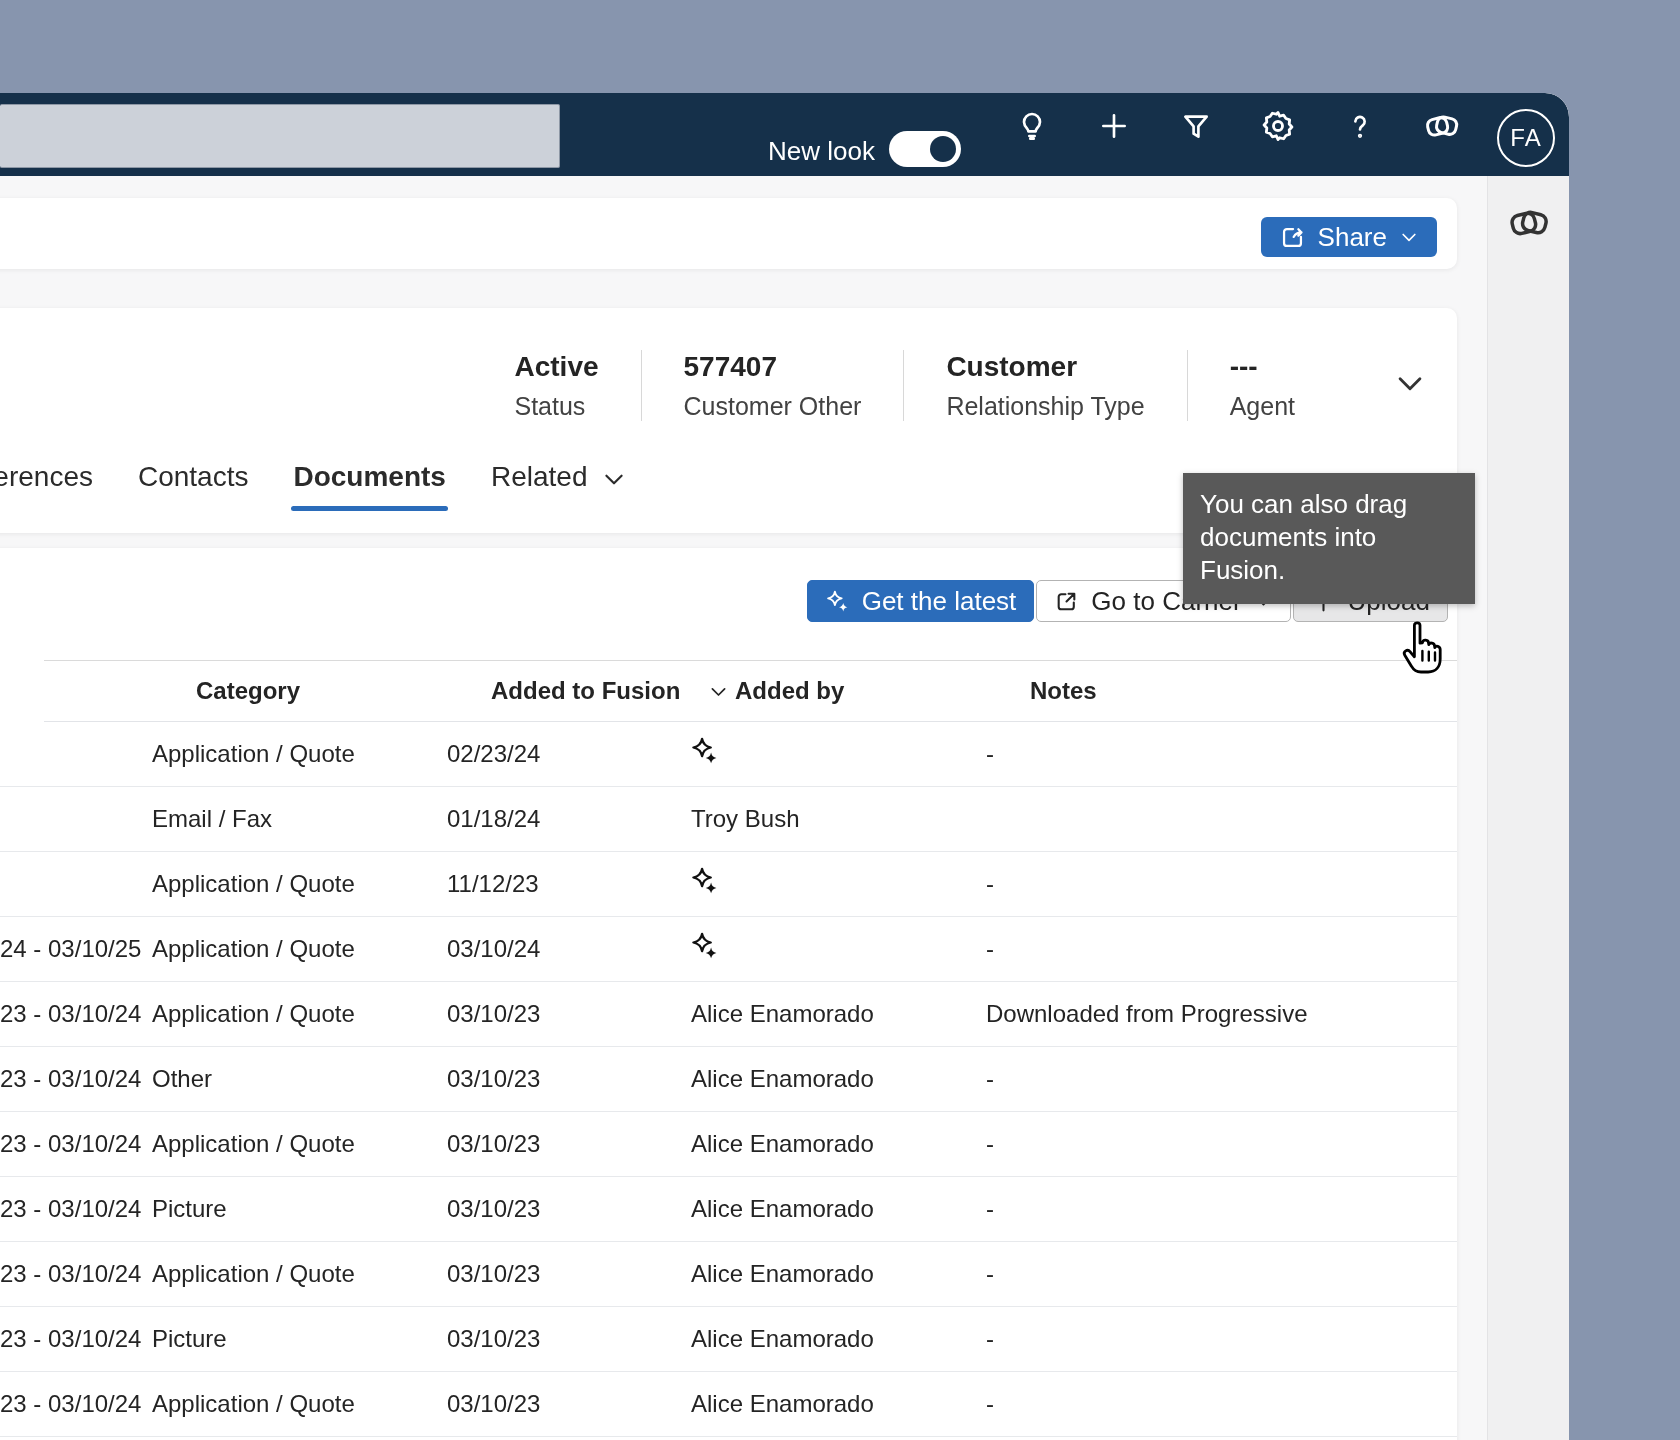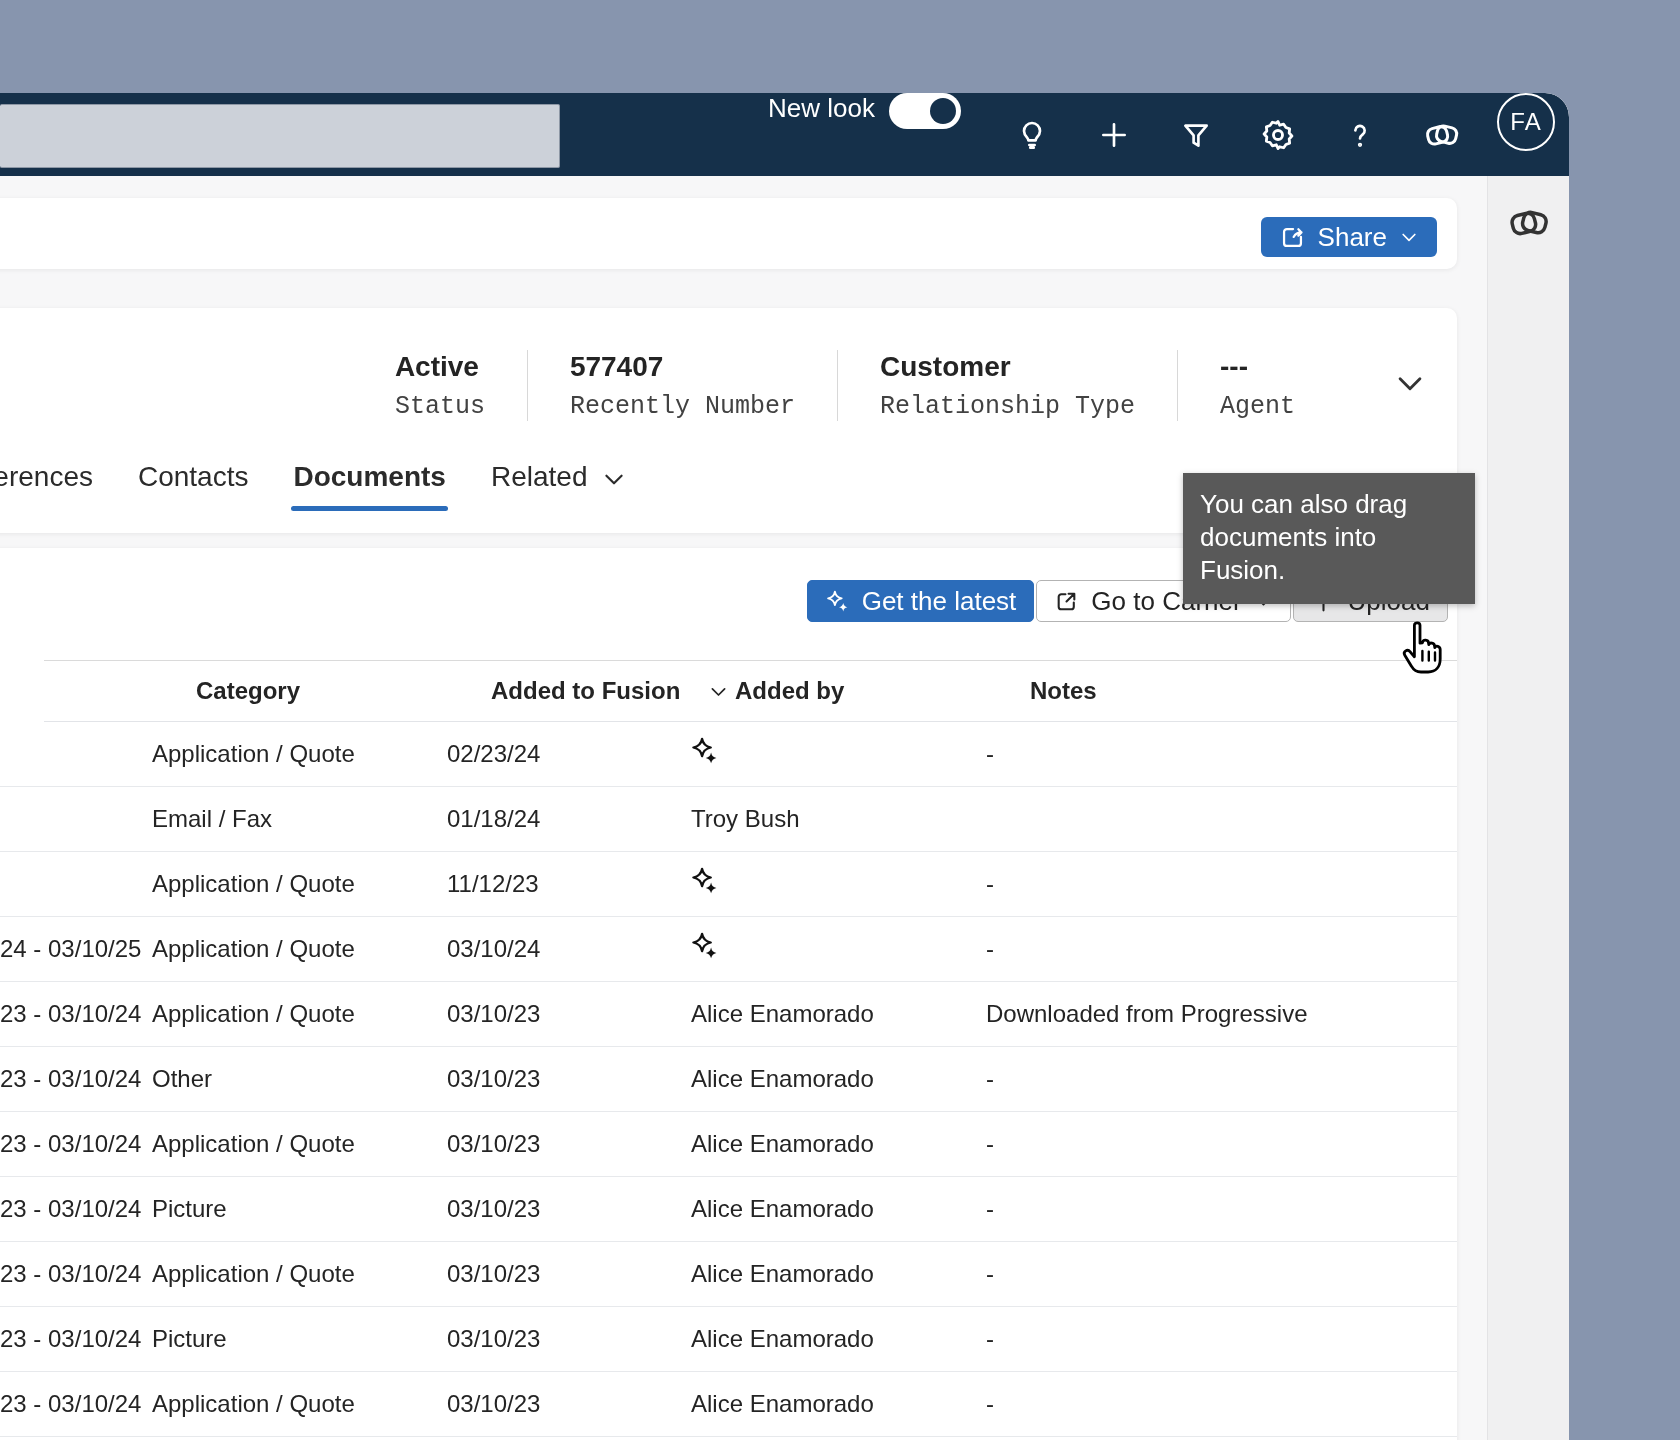--- a/index.html
+++ b/index.html
@@ -20,21 +20,21 @@
     position:absolute; left:0; top:0; width:100%; height:83px;
     background:#15304a; border-top-right-radius:24px;
     display:flex; align-items:center;
   }
   .search-box {
     position:absolute; left:0; top:11px; width:560px; height:64px;
     background:#ccd1d9; border:1px solid #8d97a5; border-left:none; border-radius:2px;
   }
   .topbar-right {
     position:absolute; right:14px; top:0; height:74px;
-    display:flex; align-items:flex-start; gap:0;
+    display:flex; align-items:flex-end; gap:0;
   }
   .newlook-label { color:#fff; font-size:26px; margin-right:14px; white-space:nowrap; }
   .toggle {
     width:72px; height:36px; background:#fff; border-radius:18px;
     position:relative; margin-right:30px; cursor:pointer;
   }
   .toggle .knob {
     position:absolute; right:5px; top:5px; width:26px; height:26px;
     border-radius:50%; background:#15304a;
   }
@@ -70,21 +70,21 @@
     display:flex; align-items:center; gap:12px; padding:0 18px;
     font-size:26px; font-family:inherit; cursor:pointer;
   }
   
   .summary-strip {
     position:absolute; right:120px; top:42px; display:flex; align-items:stretch;
   }
   .summary-field { padding:0 42px; }
   .summary-field + .summary-field { border-left:1px solid #d8d8d8; }
   .summary-value { font-size:28px; font-weight:bold; line-height:34px; }
-  .summary-label { font-size:25px; color:#424242; margin-top:8px;font-family:Liberation Mono, monospace; }
+  .summary-label { font-size:25px; color:#424242; margin-top:8px; }
   .summary-expand { position:absolute; right:30px; top:58px; color:#333; cursor:pointer; }
   
   .tabs { position:absolute; left:30px; bottom:22px; display:flex; gap:45px; }
   .tab {
     font-size:28px; color:#2b2b2b; padding-bottom:18px; position:relative;
     display:flex; align-items:center; gap:14px; cursor:pointer; white-space:nowrap;
   }
   .tab.active { font-weight:bold; }
   .tab.active::after {
     content:""; position:absolute; left:-2px; right:-2px; bottom:0;
@@ -199,21 +199,21 @@
   </div>
 
   <div class="panel panel-summary">
     <div class="summary-strip">
         <div class="summary-field">
     <div class="summary-value">Active</div>
     <div class="summary-label">Status</div>
   </div>
         <div class="summary-field">
     <div class="summary-value">577407</div>
-    <div class="summary-label">Recently Number</div>
+    <div class="summary-label">Customer Other</div>
   </div>
         <div class="summary-field">
     <div class="summary-value">Customer</div>
     <div class="summary-label">Relationship Type</div>
   </div>
         <div class="summary-field">
     <div class="summary-value">---</div>
     <div class="summary-label">Agent</div>
   </div>
       </div>

